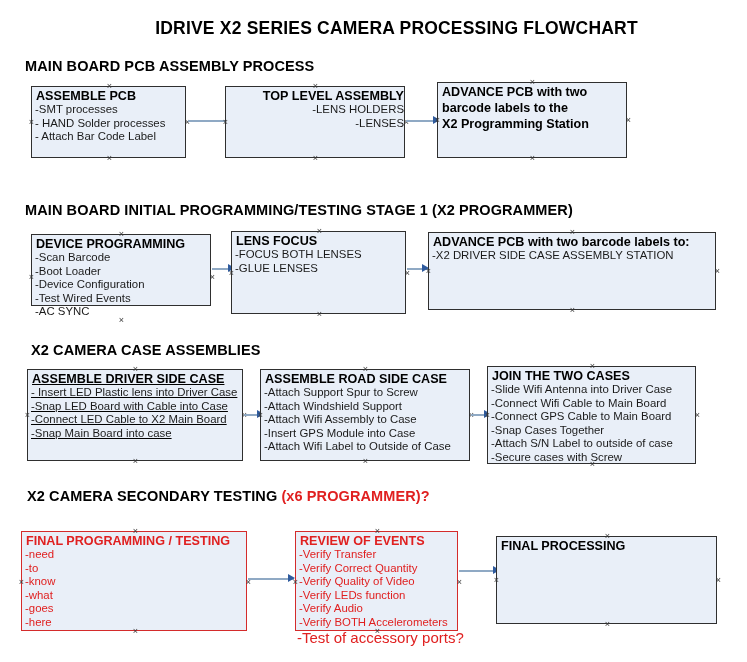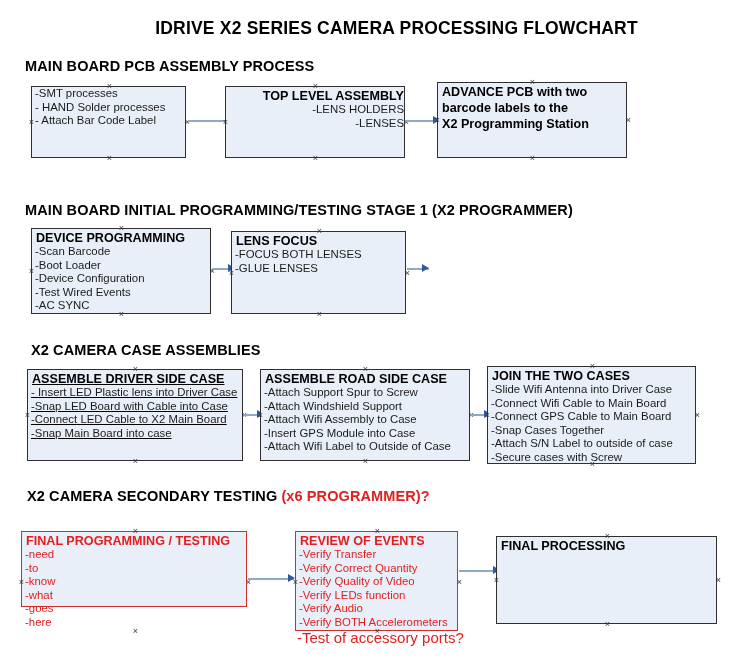--- a/index.html
+++ b/index.html
@@ -120,20 +120,21 @@
 
 <div id="canvas">
 
   <div class="title">IDRIVE X2  SERIES CAMERA PROCESSING FLOWCHART</div>
 
   <div class="section-head" style="left:25px; top:58px;">
     <span>MAIN BOARD PCB ASSEMBLY PROCESS</span>
   </div>
 
   <div class="box" style="left:31px; top:86px; width:155px; height:72px;">
+    <div class="box-title">ASSEMBLE PCB</div>
     <div class="box-lines">
       <div class="box-line">-SMT processes</div>
       <div class="box-line">- HAND Solder processes</div>
       <div class="box-line">- Attach Bar Code Label</div>
     </div>
     <span class="handle" style="left:74px; top:-4px;"></span>
     <span class="handle" style="left:74px; top:68px;"></span>
     <span class="handle" style="left:-4px; top:32px;"></span>
     <span class="handle" style="left:152px; top:32px;"></span>
   </div>
@@ -163,21 +164,21 @@
     <span class="handle" style="left:91px; top:-4px;"></span>
     <span class="handle" style="left:91px; top:72px;"></span>
     <span class="handle" style="left:-4px; top:34px;"></span>
     <span class="handle" style="left:187px; top:34px;"></span>
   </div>
 
   <div class="section-head" style="left:25px; top:202px;">
     <span>MAIN BOARD INITIAL PROGRAMMING/TESTING STAGE 1 (X2 PROGRAMMER)</span>
   </div>
 
-  <div class="box" style="left:31px; top:228px; width:180px; height:86px;">
+  <div class="box" style="left:31px; top:234px; width:180px; height:72px;">
     <div class="box-title">DEVICE PROGRAMMING</div>
     <div class="box-lines">
       <div class="box-line">-Scan Barcode</div>
       <div class="box-line">-Boot Loader</div>
       <div class="box-line">-Device Configuration</div>
       <div class="box-line">-Test Wired Events</div>
       <div class="box-line">-AC SYNC</div>
     </div>
     <span class="handle" style="left:86px; top:-4px;"></span>
     <span class="handle" style="left:86px; top:82px;"></span>
@@ -196,20 +197,30 @@
     </div>
     <span class="handle" style="left:84px; top:-4px;"></span>
     <span class="handle" style="left:84px; top:79px;"></span>
     <span class="handle" style="left:-4px; top:38px;"></span>
     <span class="handle" style="left:172px; top:38px;"></span>
   </div>
 
   <div class="conn" style="left:407px; top:268px; width:22px;"></div>
   <div class="conn-arrow" style="left:422px; top:264px;"></div>
 
+  <div class="box" style="left:428px; top:232px; width:288px; height:78px;">
+    <div class="box-title">ADVANCE PCB with two barcode labels to:</div>
+    <div class="box-lines">
+      <div class="box-line">-X2 DRIVER  SIDE  CASE  ASSEMBLY STATION</div>
+    </div>
+    <span class="handle" style="left:140px; top:-4px;"></span>
+    <span class="handle" style="left:140px; top:74px;"></span>
+    <span class="handle" style="left:-4px; top:35px;"></span>
+    <span class="handle" style="left:285px; top:35px;"></span>
+  </div>
 
   <div class="section-head" style="left:31px; top:342px;">
     <span>X2 CAMERA CASE ASSEMBLIES</span>
   </div>
 
   <div class="box" style="left:27px; top:369px; width:216px; height:92px;text-decoration:underline;">
     <div class="box-title">ASSEMBLE DRIVER SIDE CASE</div>
     <div class="box-lines">
       <div class="box-line">- Insert LED Plastic lens into Driver Case</div>
       <div class="box-line">-Snap LED Board with Cable into Case</div>
@@ -256,21 +267,21 @@
     <span class="handle" style="left:101px; top:-4px;"></span>
     <span class="handle" style="left:101px; top:94px;"></span>
     <span class="handle" style="left:-4px; top:45px;"></span>
     <span class="handle" style="left:206px; top:45px;"></span>
   </div>
 
   <div class="section-head" style="left:27px; top:488px;">
     <span>X2 CAMERA SECONDARY TESTING </span><span class="red">(x6 PROGRAMMER)?</span>
   </div>
 
-  <div class="box red-border red-text" style="left:21px; top:531px; width:226px; height:76px;">
+  <div class="box red-border red-text" style="left:21px; top:531px; width:226px; height:100px;">
     <div class="box-title">FINAL PROGRAMMING / TESTING</div>
     <div class="box-lines">
       <div class="box-line">-need</div>
       <div class="box-line">-to</div>
       <div class="box-line">-know</div>
       <div class="box-line">-what</div>
       <div class="box-line">-goes</div>
       <div class="box-line">-here</div>
     </div>
     <span class="handle" style="left:110px; top:-4px;"></span>

